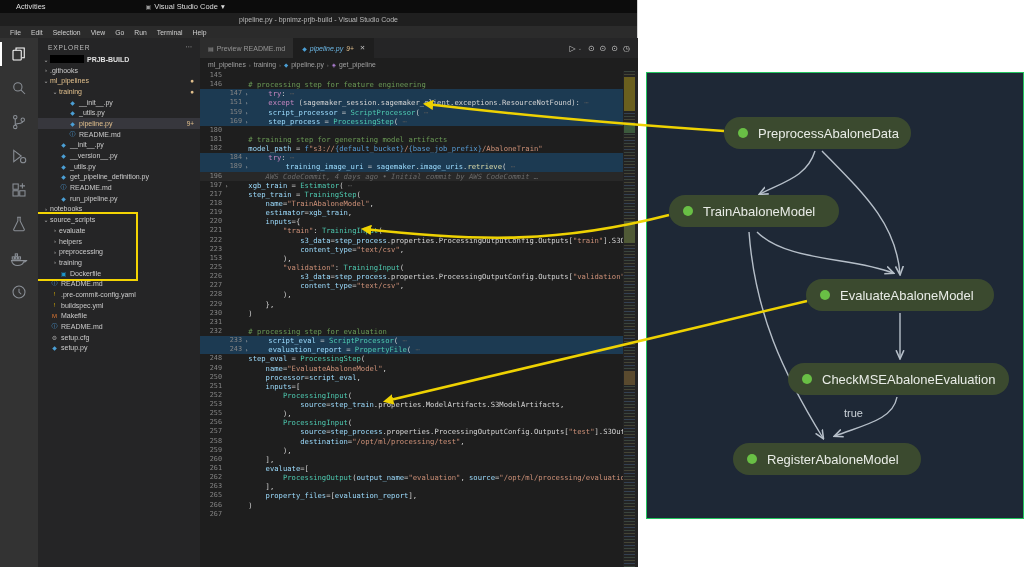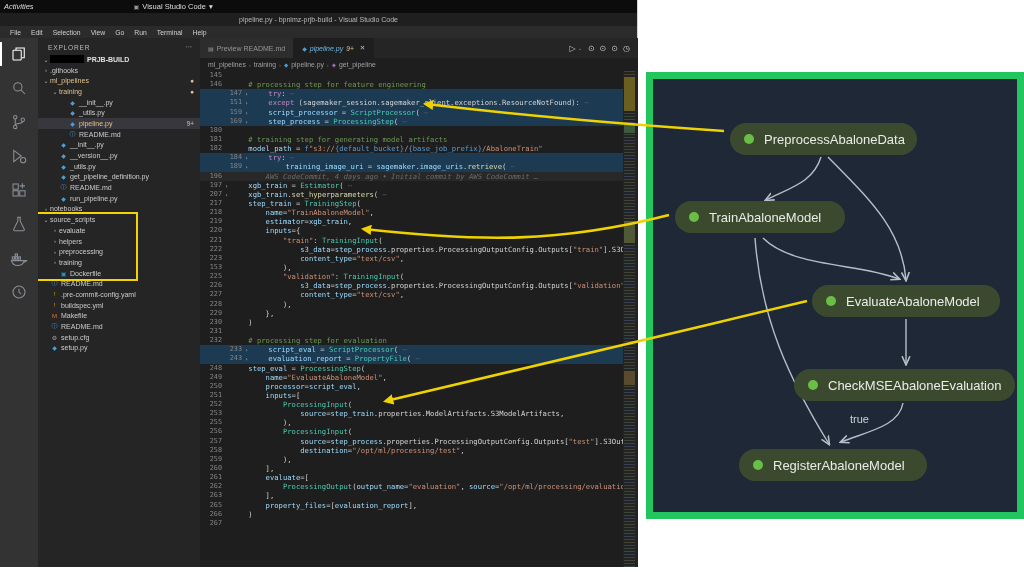--- a/index.html
+++ b/index.html
@@ -5,21 +5,21 @@
   * { margin:0; padding:0; box-sizing:border-box; }
   html,body { width:1024px; height:574px; background:#ffffff; overflow:hidden;
     font-family:"Liberation Sans", sans-serif; }
   #stage { position:relative; width:1024px; height:574px; background:#fff; }
 
   
   #vscode { position:absolute; left:0; top:0; width:638px; height:567px;
     background:#1e1e1e; border-right:1px solid #d4d4d4; border-bottom:1px solid #d4d4d4; }
   #ubuntu-bar { position:absolute; left:0; top:0; width:100%; height:13px; background:#0c0c0c;
     color:#dedede; font-size:7.5px; display:flex; align-items:center; }
-  #ubuntu-bar .act { margin-left:4px;font-style:italic; }
+  #ubuntu-bar .act { margin-left:16px; }
   #ubuntu-bar .appmenu { margin-left:100px; display:flex; align-items:center; gap:3px; }
   #ubuntu-bar .appicon { color:#9a9a9a; font-size:6px; }
   #title-bar { position:absolute; left:0; top:13px; width:100%; height:13px; background:#1f1f1f;
     color:#b9b9b9; font-size:7px; display:flex; align-items:center; justify-content:center; }
   #menu-bar { position:absolute; left:0; top:26px; width:100%; height:12px; background:#2b2b2b;
     display:flex; align-items:center; color:#cfcfcf; font-size:6.8px; }
   #menu-bar span { padding:0 5px; }
 
   #activity-bar { position:absolute; left:0; top:38px; width:38px; height:529px; background:#333333;
     display:flex; flex-direction:column; align-items:center; padding-top:6px; gap:14px; }
@@ -76,21 +76,21 @@
   #minimap::before { content:""; position:absolute; inset:0 3px 0 1px;
     background:repeating-linear-gradient(to bottom,#3d4a41 0 1px,#232323 1px 3px,#4a4a38 3px 4px,#232323 4px 6px,#37465a 6px 7px,#232323 7px 9px); opacity:.85; }
   .mm { position:absolute; left:1px; width:11px; }
   .mm1 { top:6px; height:34px; background:#6a5f1e; }
   .mm2 { top:52px; height:10px; background:#3c5a3c; }
   .mm3 { top:150px; height:22px; background:#505a36; }
   .mm4 { top:300px; height:14px; background:#5a4a2e; }
 
   
   #diagram { position:absolute; left:646px; top:72px; width:378px; height:447px;
-    background:#1e2836; border:7px solid #22c55e; }
+    background:#1e2836; border:1px solid #22c55e; }
   .dnode { position:absolute; height:32px; background:#3b4a2f; border-radius:16px;
     display:flex; align-items:center; gap:10px; padding-left:14px; color:#e9ece7; font-size:13px; }
   .dnode .dot { width:10px; height:10px; border-radius:50%; background:#69bf45; flex:none; }
   #edges-svg { position:absolute; inset:0; width:100%; height:100%; }
   .edge-label { position:absolute; color:#ccd3da; font-size:11px; }
 
   
   #overlay { position:absolute; inset:0; width:1024px; height:574px; pointer-events:none; }
 </style>
 </head>
@@ -367,21 +367,20 @@
           <div class="code-row hl"><span class="gut">151</span><span class="fold">›</span><span class="ctext"><span class="tok-k">    except</span><span class="tok-p"> (sagemaker_session.sagemaker_client.exceptions.ResourceNotFound):</span><span class="tok-d"> ⋯</span></span></div>
           <div class="code-row hl"><span class="gut">159</span><span class="fold">›</span><span class="ctext"><span class="tok-v">    script_processor</span><span class="tok-p"> = </span><span class="tok-t">ScriptProcessor</span><span class="tok-p">(</span><span class="tok-d"> ⋯</span></span></div>
           <div class="code-row hl"><span class="gut">169</span><span class="fold">›</span><span class="ctext"><span class="tok-v">    step_process</span><span class="tok-p"> = </span><span class="tok-t">ProcessingStep</span><span class="tok-p">(</span><span class="tok-d"> ⋯</span></span></div>
           <div class="code-row"><span class="gut">180</span><span class="fold"> </span><span class="ctext"></span></div>
           <div class="code-row"><span class="gut">181</span><span class="fold"> </span><span class="ctext"><span class="tok-c">    # training step for generating model artifacts</span></span></div>
           <div class="code-row"><span class="gut">182</span><span class="fold"> </span><span class="ctext"><span class="tok-v">    model_path</span><span class="tok-p"> = </span><span class="tok-b">f</span><span class="tok-s">"s3://</span><span class="tok-b">{default_bucket}</span><span class="tok-s">/</span><span class="tok-b">{base_job_prefix}</span><span class="tok-s">/AbaloneTrain"</span></span></div>
           <div class="code-row hl"><span class="gut">184</span><span class="fold">›</span><span class="ctext"><span class="tok-k">    try</span><span class="tok-p">:</span><span class="tok-d"> ⋯</span></span></div>
           <div class="code-row hl"><span class="gut">189</span><span class="fold">›</span><span class="ctext"><span class="tok-v">        training_image_uri</span><span class="tok-p"> = </span><span class="tok-v">sagemaker</span><span class="tok-p">.</span><span class="tok-v">image_uris</span><span class="tok-p">.</span><span class="tok-y">retrieve</span><span class="tok-p">(</span><span class="tok-d"> ⋯</span></span></div>
           <div class="code-row cur"><span class="gut">196</span><span class="fold"> </span><span class="ctext"><span class="tok-n">        AWS CodeCommit, 4 days ago • Initial commit by AWS CodeCommit …</span></span></div>
           <div class="code-row"><span class="gut">197</span><span class="fold">›</span><span class="ctext"><span class="tok-v">    xgb_train</span><span class="tok-p"> = </span><span class="tok-t">Estimator</span><span class="tok-p">(</span><span class="tok-d"> ⋯</span></span></div>
-          <div class="code-row"><span class="gut">207</span><span class="fold">›</span><span class="ctext"><span class="tok-v">    xgb_train</span><span class="tok-p">.</span><span class="tok-y">set_hyperparameters</span><span class="tok-p">(</span><span class="tok-d"> ⋯</span></span></div>
           <div class="code-row"><span class="gut">217</span><span class="fold"> </span><span class="ctext"><span class="tok-v">    step_train</span><span class="tok-p"> = </span><span class="tok-t">TrainingStep</span><span class="tok-p">(</span></span></div>
           <div class="code-row"><span class="gut">218</span><span class="fold"> </span><span class="ctext"><span class="tok-v">        name</span><span class="tok-p">=</span><span class="tok-s">"TrainAbaloneModel"</span><span class="tok-p">,</span></span></div>
           <div class="code-row"><span class="gut">219</span><span class="fold"> </span><span class="ctext"><span class="tok-v">        estimator</span><span class="tok-p">=</span><span class="tok-v">xgb_train</span><span class="tok-p">,</span></span></div>
           <div class="code-row"><span class="gut">220</span><span class="fold"> </span><span class="ctext"><span class="tok-v">        inputs</span><span class="tok-p">={</span></span></div>
           <div class="code-row"><span class="gut">221</span><span class="fold"> </span><span class="ctext"><span class="tok-s">            "train"</span><span class="tok-p">: </span><span class="tok-t">TrainingInput</span><span class="tok-p">(</span></span></div>
           <div class="code-row"><span class="gut">222</span><span class="fold"> </span><span class="ctext"><span class="tok-v">                s3_data</span><span class="tok-p">=</span><span class="tok-v">step_process</span><span class="tok-p">.properties.ProcessingOutputConfig.Outputs[</span><span class="tok-s">"train"</span><span class="tok-p">].S3Outp</span></span></div>
           <div class="code-row"><span class="gut">223</span><span class="fold"> </span><span class="ctext"><span class="tok-v">                content_type</span><span class="tok-p">=</span><span class="tok-s">"text/csv"</span><span class="tok-p">,</span></span></div>
           <div class="code-row"><span class="gut">153</span><span class="fold"> </span><span class="ctext"><span class="tok-p">            ),</span></span></div>
           <div class="code-row"><span class="gut">225</span><span class="fold"> </span><span class="ctext"><span class="tok-s">            "validation"</span><span class="tok-p">: </span><span class="tok-t">TrainingInput</span><span class="tok-p">(</span></span></div>
           <div class="code-row"><span class="gut">226</span><span class="fold"> </span><span class="ctext"><span class="tok-v">                s3_data</span><span class="tok-p">=</span><span class="tok-v">step_process</span><span class="tok-p">.properties.ProcessingOutputConfig.Outputs[</span><span class="tok-s">"validation"</span><span class="tok-p">].S</span></span></div>

